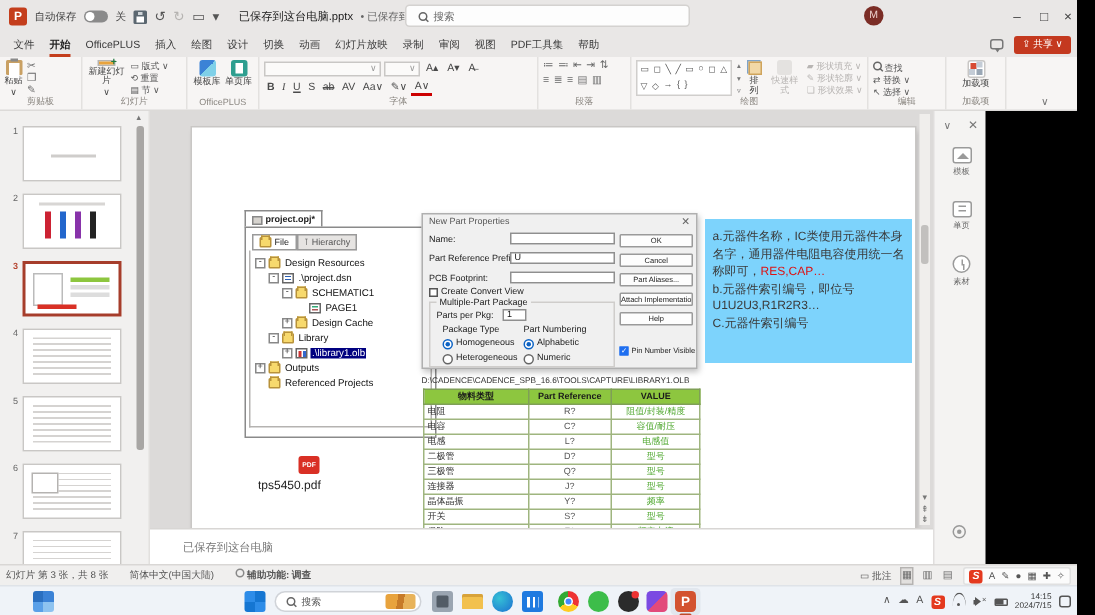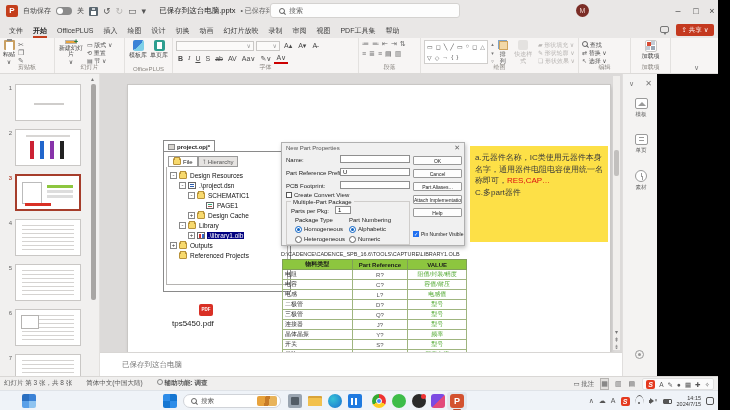--- a/index.html
+++ b/index.html
@@ -137,21 +137,21 @@
 #bom{position:absolute;left:154px;top:174px;width:185px;border-collapse:collapse}
 #bom th{background:#8dc63f;border:1px solid #7f9f57;font-size:6px;color:#1a1a1a;height:9px;font-weight:bold}
 #bom td{border:1px solid #9fb57f;font-size:6px;height:8px;padding:0 2px;color:#333}
 #bom td.c0{text-align:left}
 #bom td.c1{text-align:center;color:#555}
 #bom td.c2{text-align:center;color:#4ea72e}
 #bom th:nth-child(1),#bom td.c0{width:70px}
 #bom th:nth-child(2),#bom td.c1{width:56px}
 #bom th:nth-child(3),#bom td.c2{width:59px}
 
-#anno{position:absolute;left:342px;top:61px;width:138px;height:96px;background:#fde047;padding:6px 5px;font-size:8px;line-height:11.5px;color:#3a3a3a}
+#anno{position:absolute;left:342px;top:61px;width:138px;height:96px;background:#7dd3fc;padding:6px 5px;font-size:8px;line-height:11.5px;color:#3a3a3a}
 .red{color:#d11}
 
 #pdf-ico{position:absolute;left:71px;top:219px;width:14px;height:12px;background:#d93025;border-radius:2px;color:#fff;font-size:4.5px;font-weight:bold;text-align:center;line-height:12px}
 #pdf-name{position:absolute;left:44px;top:234px;font-size:8px;color:#222}
 
 #sidepanel{left:622px;top:74px;width:36px;height:302px;background:#f4f3f2;border-left:1px solid #e0dedd}
 #sp-collapse{position:absolute;left:6px;top:6px;font-size:7px;color:#777}
 #sp-close{position:absolute;right:6px;top:5px;font-size:8px;color:#777}
 #sp-items{position:absolute;left:0;top:24px;width:36px;display:flex;flex-direction:column;gap:16px;align-items:center}
 .rp-item{display:flex;flex-direction:column;align-items:center;gap:2px}
@@ -614,21 +614,22 @@
         <tr>
           <td class="c0">IC</td>
           <td class="c1">U?</td>
           <td class="c2">型号</td>
         </tr>
       </tbody>
   </table>
 
   <div id="anno">
     <div><span>a.元器件名称，IC类使用元器件本身名字，通用器件电阻电容使用统一名称即可，</span><span class="red">RES,CAP…</span></div>
-    <div>C.多part器件</div>
+    <div>b.元器件索引编号，即位号U1U2U3,R1R2R3…</div>
+    <div>C.元器件索引编号</div>
   </div>
 
   <div id="pdf-ico">PDF</div>
   <div id="pdf-name">tps5450.pdf</div>
 </div>
 
 <div id="canvas-scroll" class="abs">
   <div class="sthumb"></div>
   <span class="cs-btn" style="top:252px">▾</span>
   <span class="cs-btn" style="top:260px">⇞</span>

